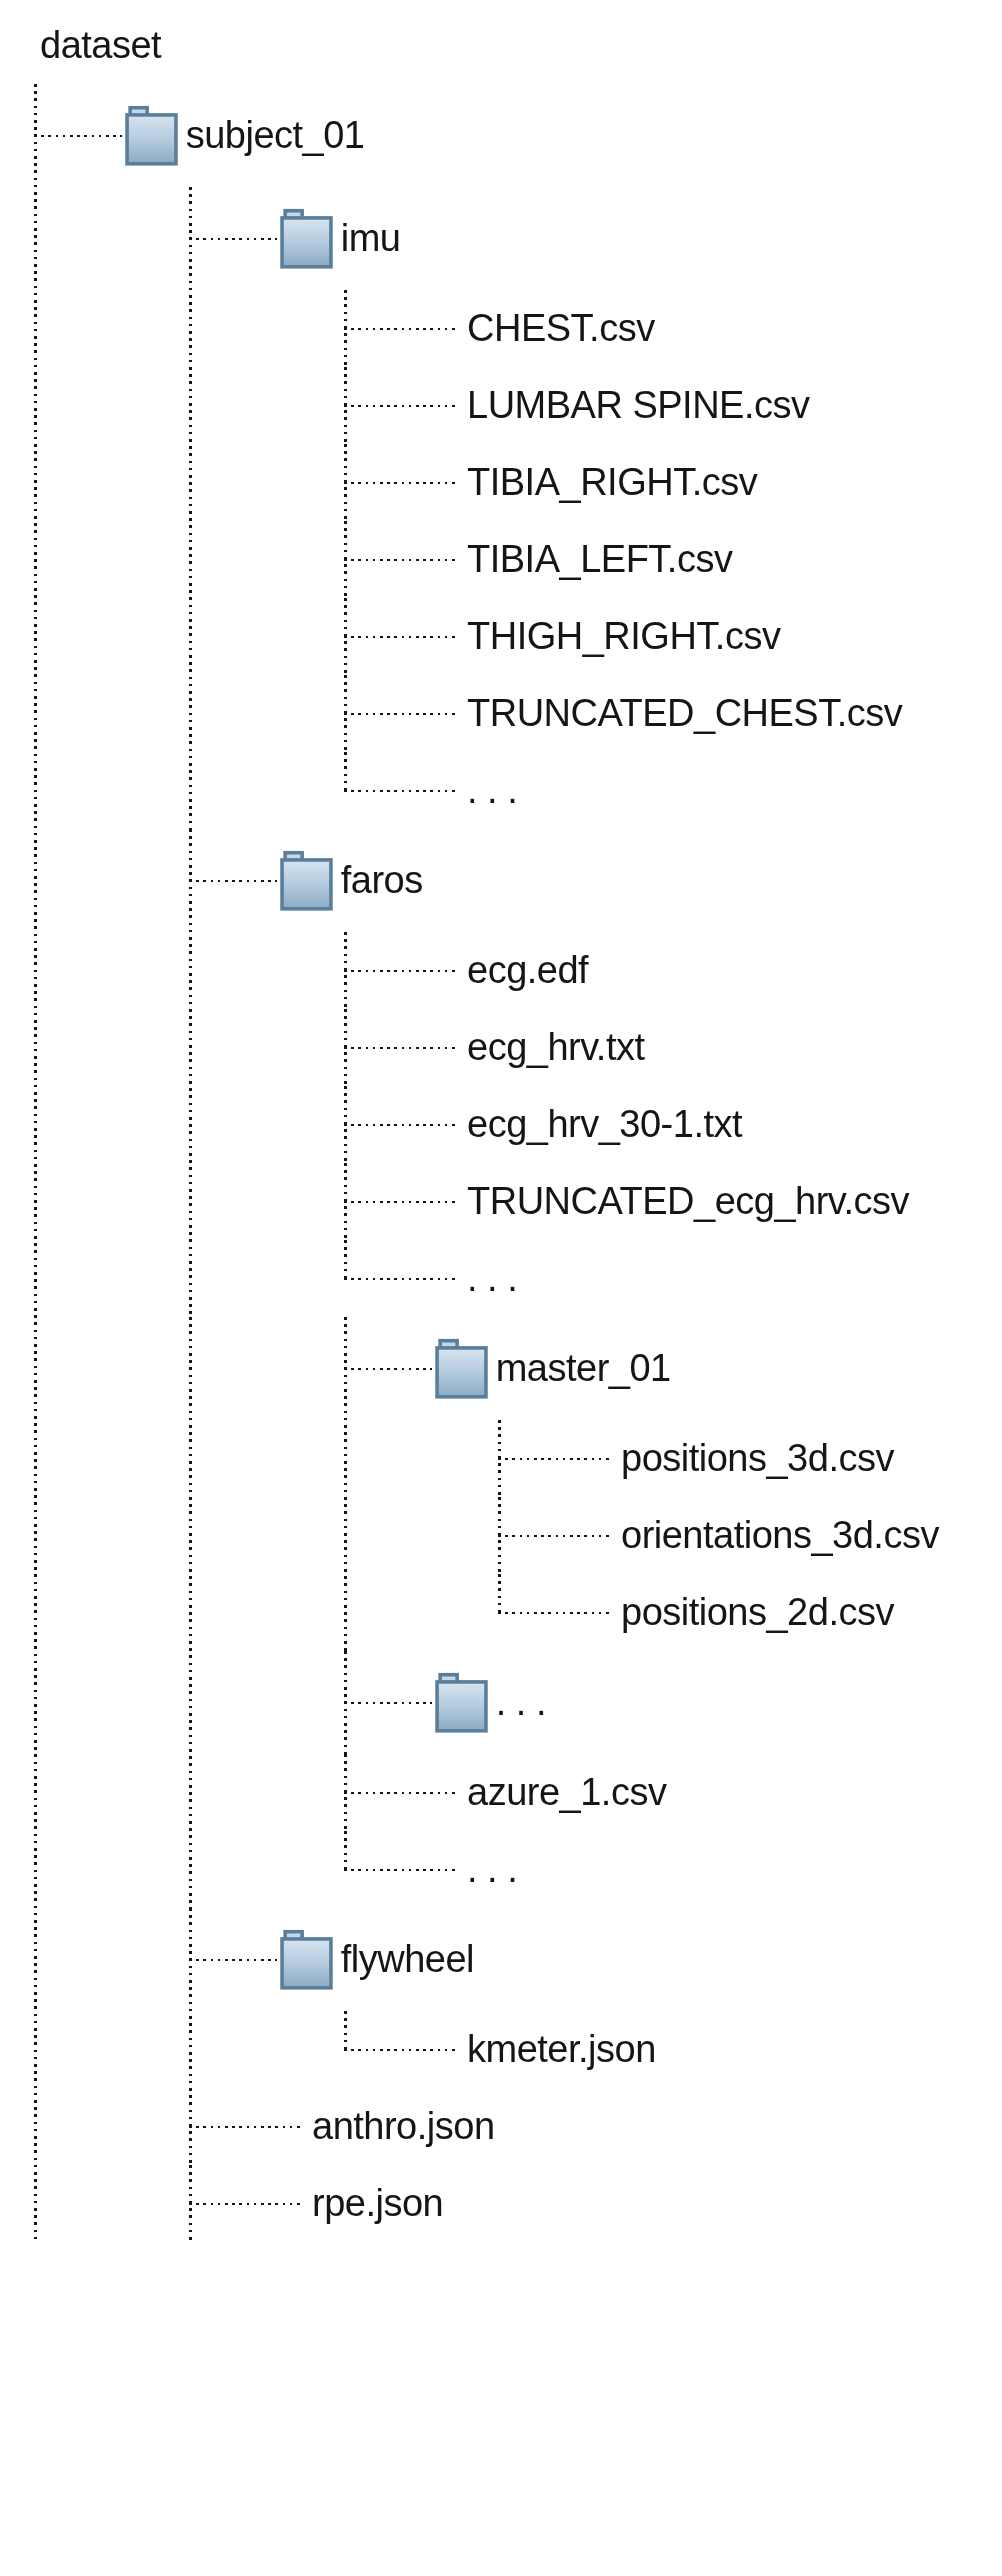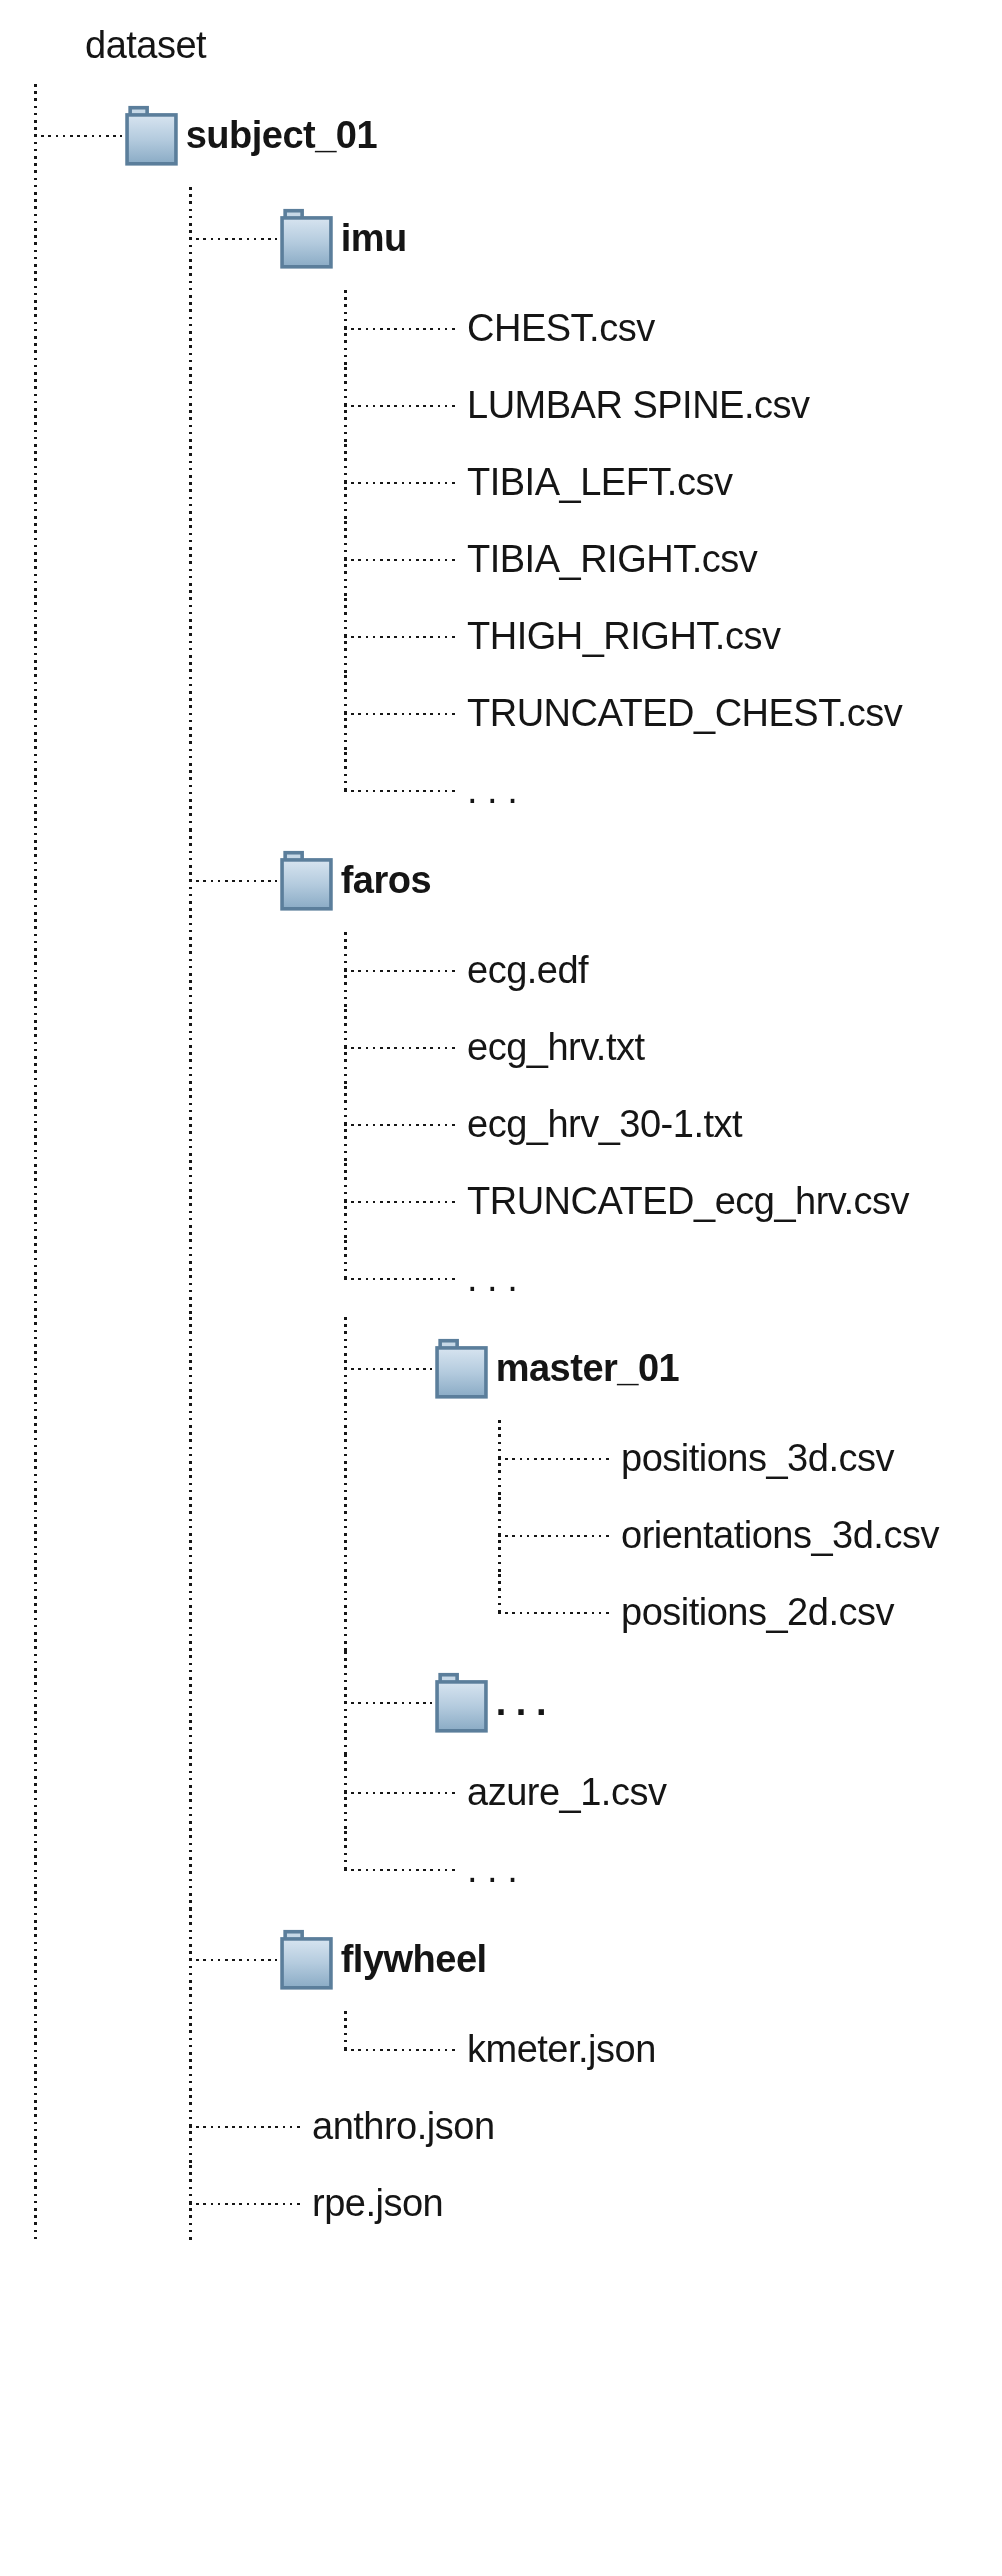--- a/index.html
+++ b/index.html
@@ -10,23 +10,23 @@
   #tree{padding-top:7.2px;position:relative;}
   .node{position:relative;}
   
   .node::before{
     content:"";position:absolute;top:0;bottom:0;left:var(--lx);width:2.6px;
     background:repeating-linear-gradient(180deg,#161616 0 2.6px,transparent 2.6px 7.2px);
   }
   .node.root::before{display:none;}
   .node.last.n-file::before{bottom:auto;height:40px;}
   .row{display:flex;align-items:center;position:relative;}
-  .row.root{height:77px;padding-left:40px;margin-left:45px;}
+  .row.root{height:77px;padding-left:40px;}
   .row.file{height:77px;padding-left:calc(var(--lx) + 123px);text-align:right;}
-  .row.folder{height:103px;padding-left:calc(var(--lx) + 91px);font-weight:bold;}
+  .row.folder{height:103px;padding-left:calc(var(--lx) + 91px);}
   
   .row::after{
     content:"";position:absolute;top:calc(50% - 1px);left:var(--lx);height:2.6px;
     background:repeating-linear-gradient(90deg,#161616 0 2.6px,transparent 2.6px 7.2px);
   }
   .row.file::after{width:115px;}
   .row.folder::after{width:88px;}
   .row.root::after{display:none;}
   .label{
     font-size:38px;letter-spacing:-0.5px;white-space:pre;line-height:1;
@@ -77,26 +77,26 @@
                     <span class="label">CHEST.csv</span>
                   </div>
                 </div>
                 <div class="node n-file">
                   <div class="row file">
                     <span class="label">LUMBAR SPINE.csv</span>
                   </div>
                 </div>
                 <div class="node n-file">
                   <div class="row file">
+                    <span class="label">TIBIA_RIGHT.csv</span>
+                  </div>
+                </div>
+                <div class="node n-file">
+                  <div class="row file">
                     <span class="label">TIBIA_LEFT.csv</span>
-                  </div>
-                </div>
-                <div class="node n-file">
-                  <div class="row file">
-                    <span class="label">TIBIA_RIGHT.csv</span>
                   </div>
                 </div>
                 <div class="node n-file">
                   <div class="row file">
                     <span class="label">THIGH_RIGHT.csv</span>
                   </div>
                 </div>
                 <div class="node n-file">
                   <div class="row file">
                     <span class="label">TRUNCATED_CHEST.csv</span>

